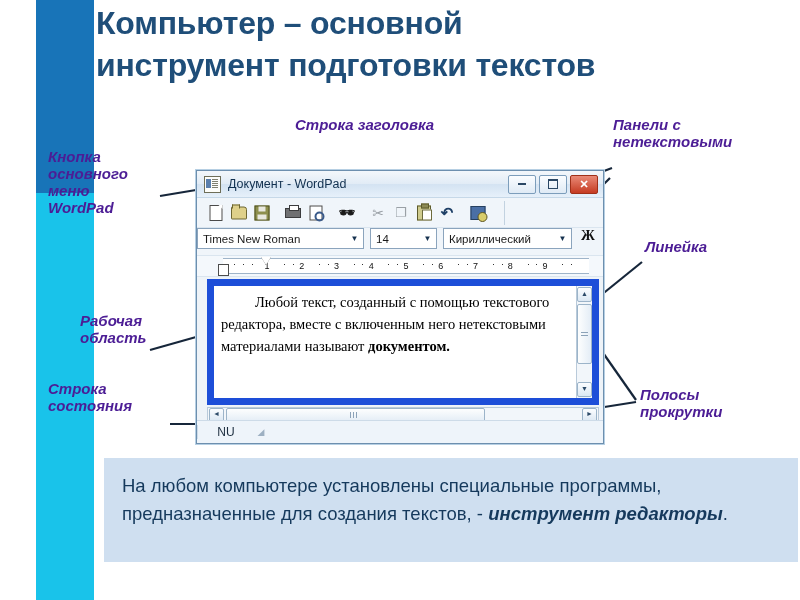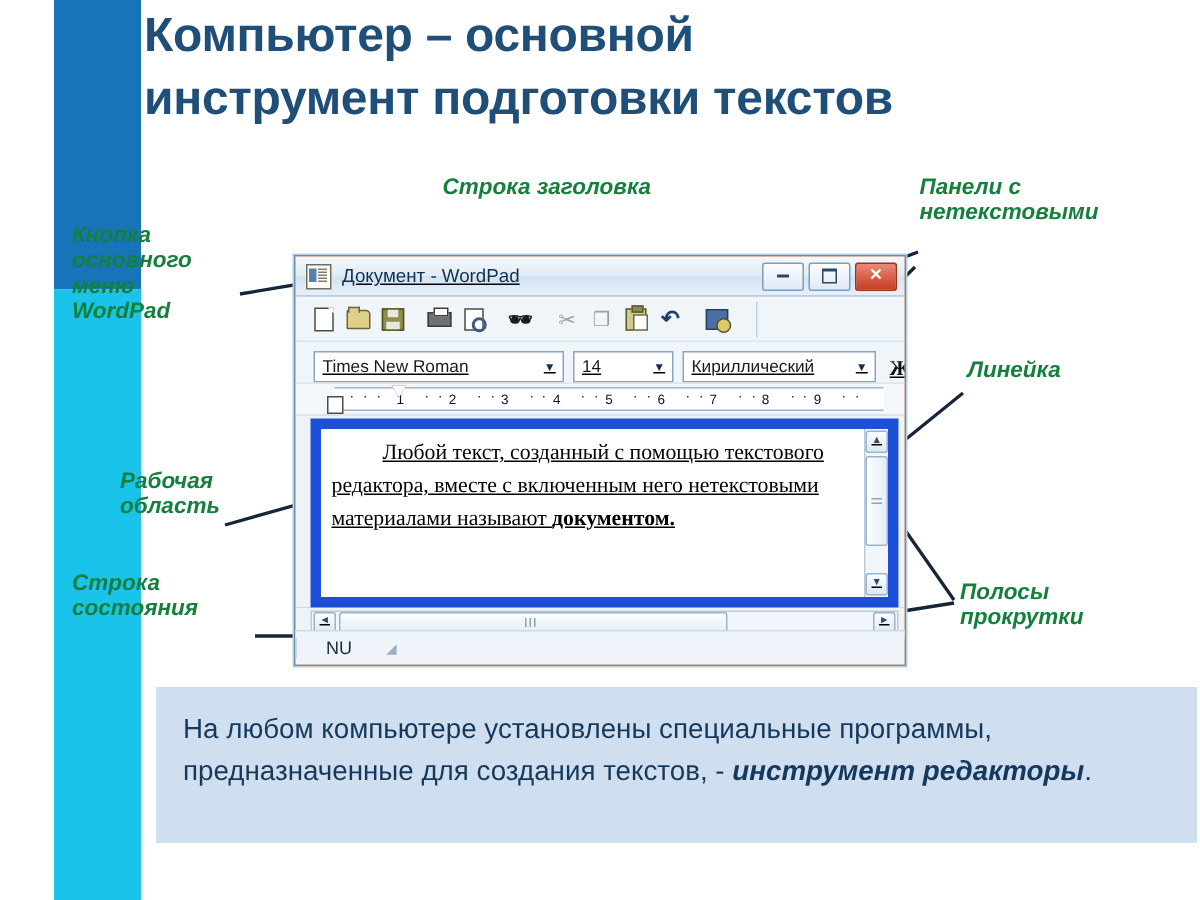--- a/index.html
+++ b/index.html
@@ -18,44 +18,43 @@
     position:absolute;left:96px;top:2px;width:706px;
     color:#1f4e79;
     font-size:32px;font-weight:bold;line-height:42px;
     letter-spacing:-0.2px;
     white-space:pre-line;
   }
 
   
   .callout{
     position:absolute;
-    color:#15803d;
+    color:#4c1d95;
     font-weight:bold;font-style:italic;
     font-size:15px;line-height:17px;
     white-space:pre-line;
   }
   #label-main-menu{left:48px;top:148px;width:105px;}
   #label-title-bar{left:295px;top:116px;width:230px;}
   #label-toolbars{left:613px;top:116px;width:130px;}
   #label-ruler{left:645px;top:238px;width:75px;}
   #label-workarea{left:48px;top:312px;width:80px;margin-left:32px;}
   #label-statusbar{left:48px;top:380px;width:120px;}
   #label-scrollbars{left:640px;top:386px;width:140px;}
 
   
   #leaders{position:absolute;left:0;top:0;width:800px;height:600px;}
 
   
   #wordpad-window{
     position:absolute;left:196px;top:170px;width:406px;height:272px;
-    background:#f97316;
+    background:#f0abfc;
     border:1px solid #6d8fae;
     box-shadow:0 0 0 1px #b6cfe3;
     font-family:"Liberation Sans", sans-serif;
-    text-decoration:underline;
   }
   #wp-titlebar{
     height:26px;
     background:linear-gradient(to bottom,#f3f7fb 0%,#e2ecf6 48%,#d4e3f2 52%,#e6f0fa 100%);
     display:flex;align-items:center;
     border-bottom:1px solid #c6d8e8;
     position:relative;
   }
   #wp-app-icon{
     width:15px;height:15px;margin-left:7px;margin-right:7px;
@@ -119,21 +118,21 @@
   .ic.cut{font-size:14px;color:#9aa0a6;}
   .ic.copy{font-size:13px;color:#9aa0a6;}
   .ic.paste{width:12px;height:13px;background:#cfcb8e;border:1px solid #5c5a2c;}
   .ic.paste:before{content:"";position:absolute;left:3px;top:-3px;width:6px;height:3px;background:#8c8a55;border:1px solid #5c5a2c;}
   .ic.paste:after{content:"";position:absolute;left:4px;top:3px;width:8px;height:9px;background:#fff;border:1px solid #6c6a3c;}
   .ic.undo{font-size:15px;color:#1e3f66;font-weight:bold;}
   .ic.datetime{width:13px;height:12px;background:#4a6fa5;border:1px solid #26405f;}
   .ic.datetime:after{content:"";position:absolute;right:-3px;bottom:-3px;width:8px;height:8px;border-radius:50%;background:#d8cc6a;border:1px solid #5c5420;}
 
   #wp-formatbar{
-    height:27px;display:flex;align-items:flex-end;padding-left:12px;
+    height:27px;display:flex;align-items:flex-start;padding-left:0;
     background:#f0f5fa;border-bottom:1px solid #dae5ef;overflow:hidden;
   }
   .combo{
     height:19px;background:#fff;border:1px solid #8ba4bd;
     display:flex;align-items:center;justify-content:space-between;
     font-size:11.5px;color:#1a1a1a;padding:0 2px 0 5px;margin-right:6px;flex:none;
   }
   #combo-font{width:158px;}
   #combo-size{width:58px;}
   #combo-script{width:120px;}

